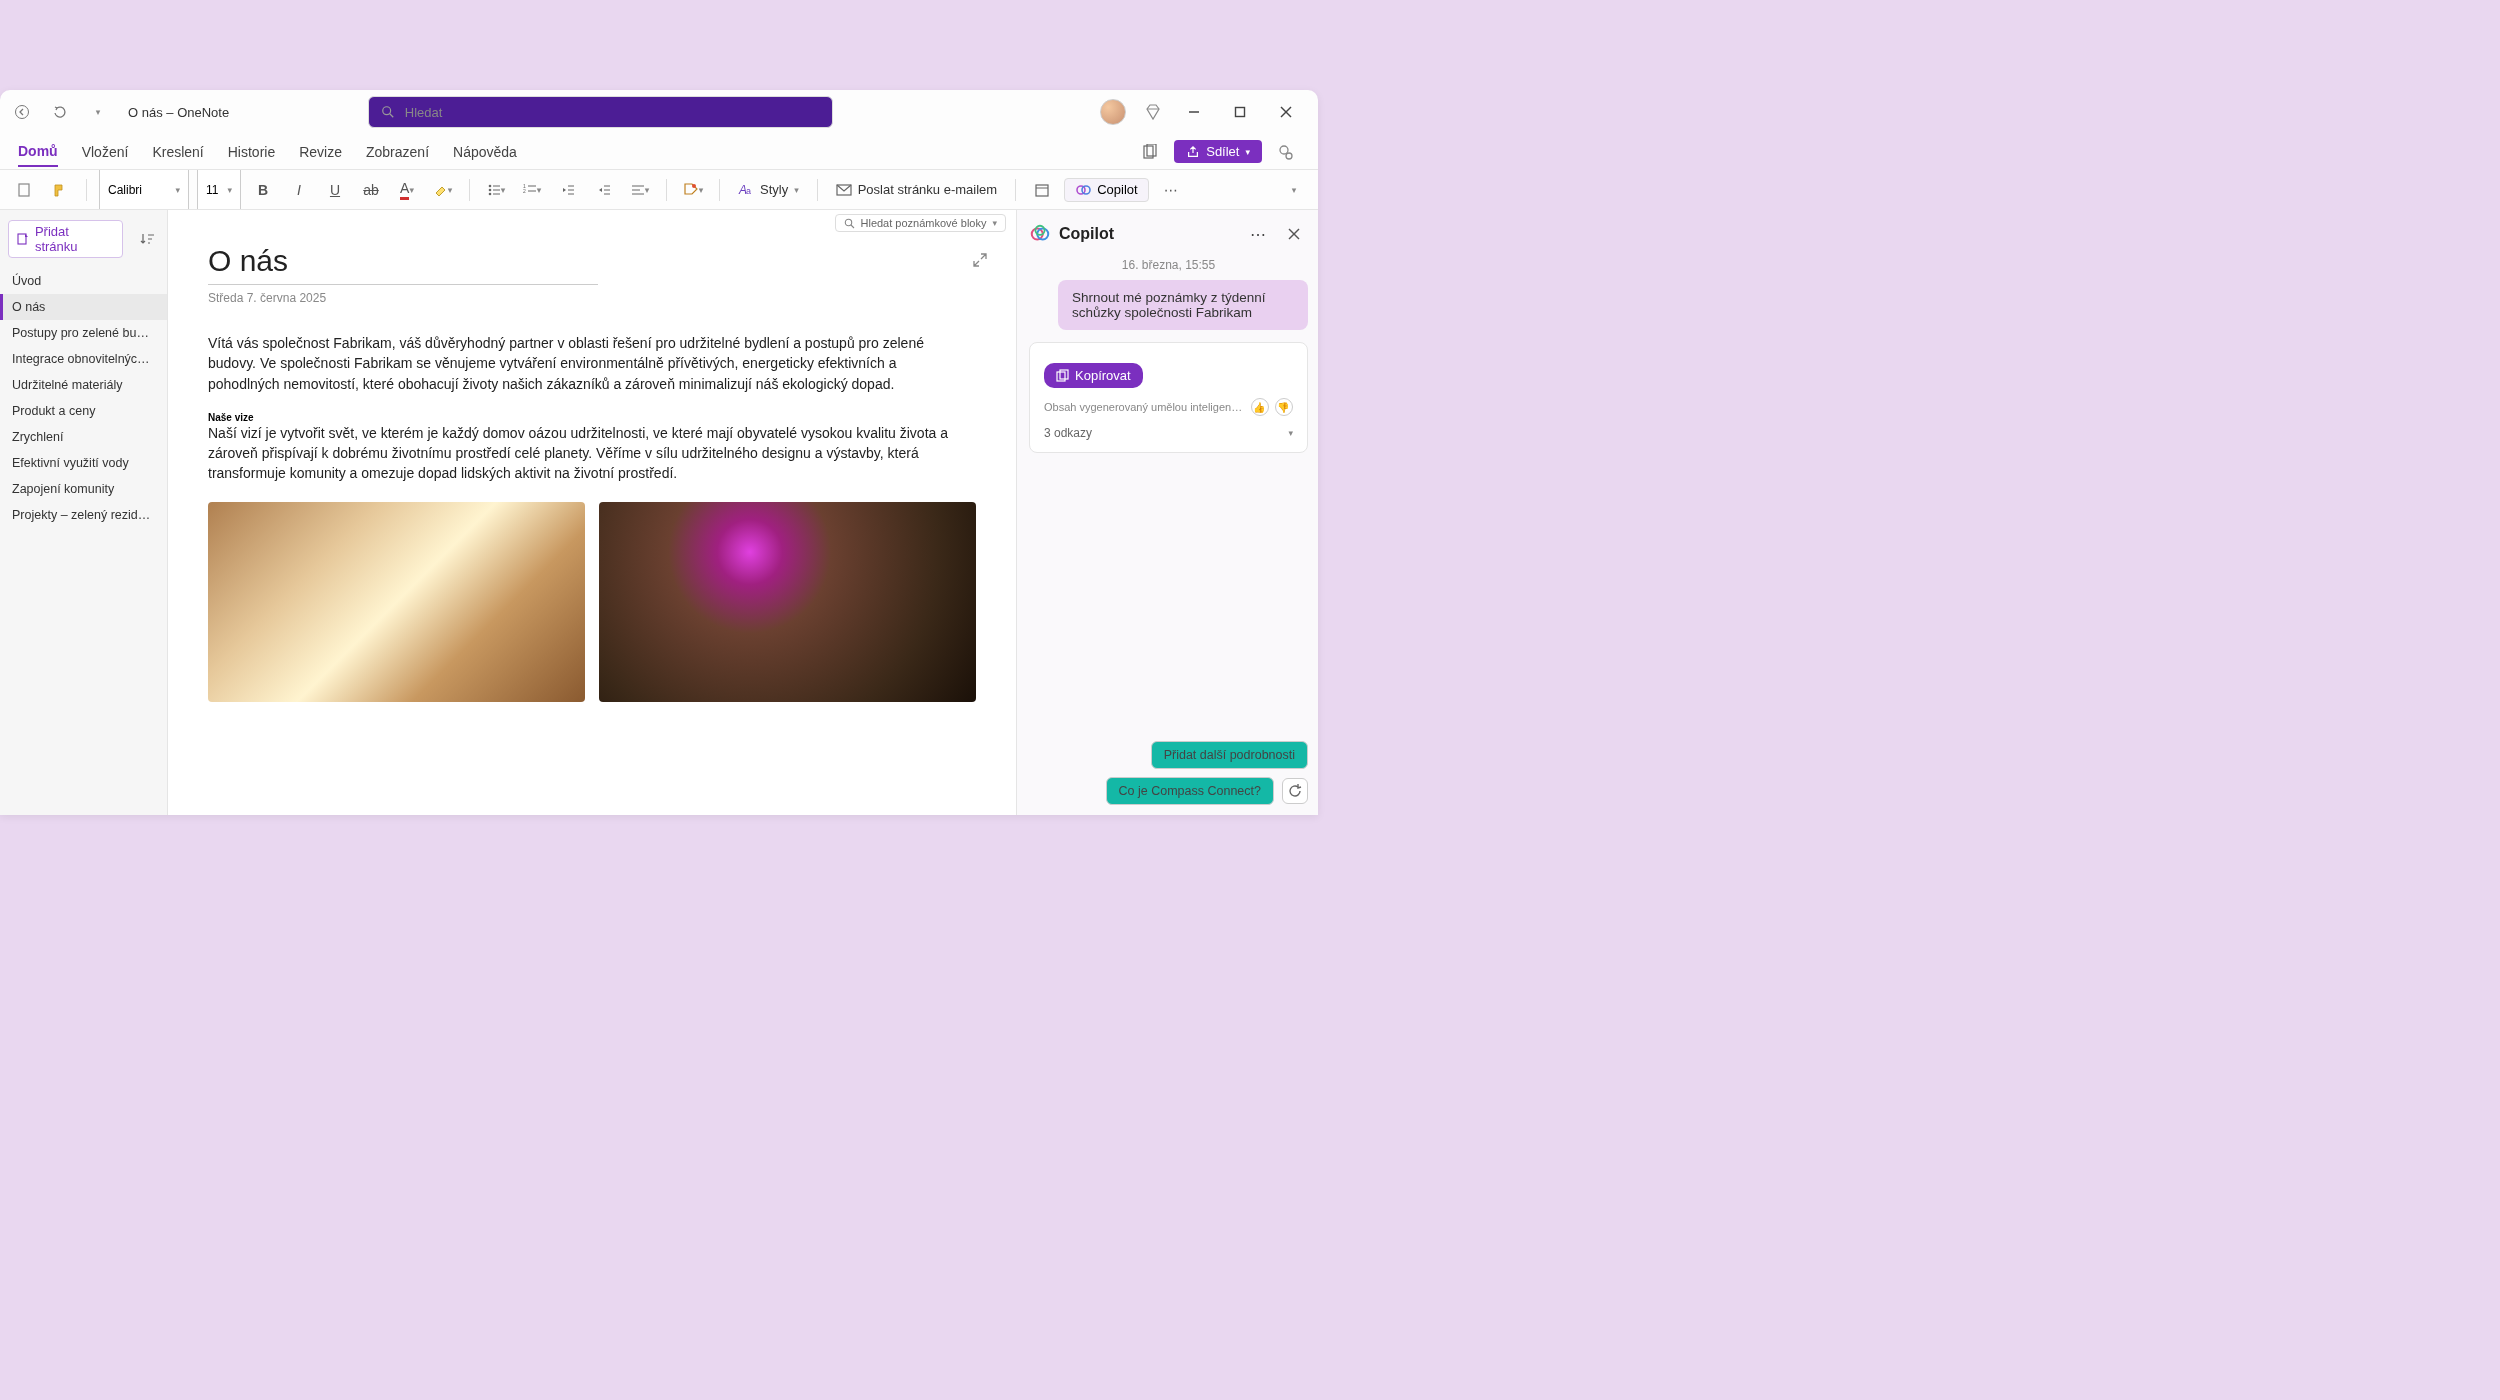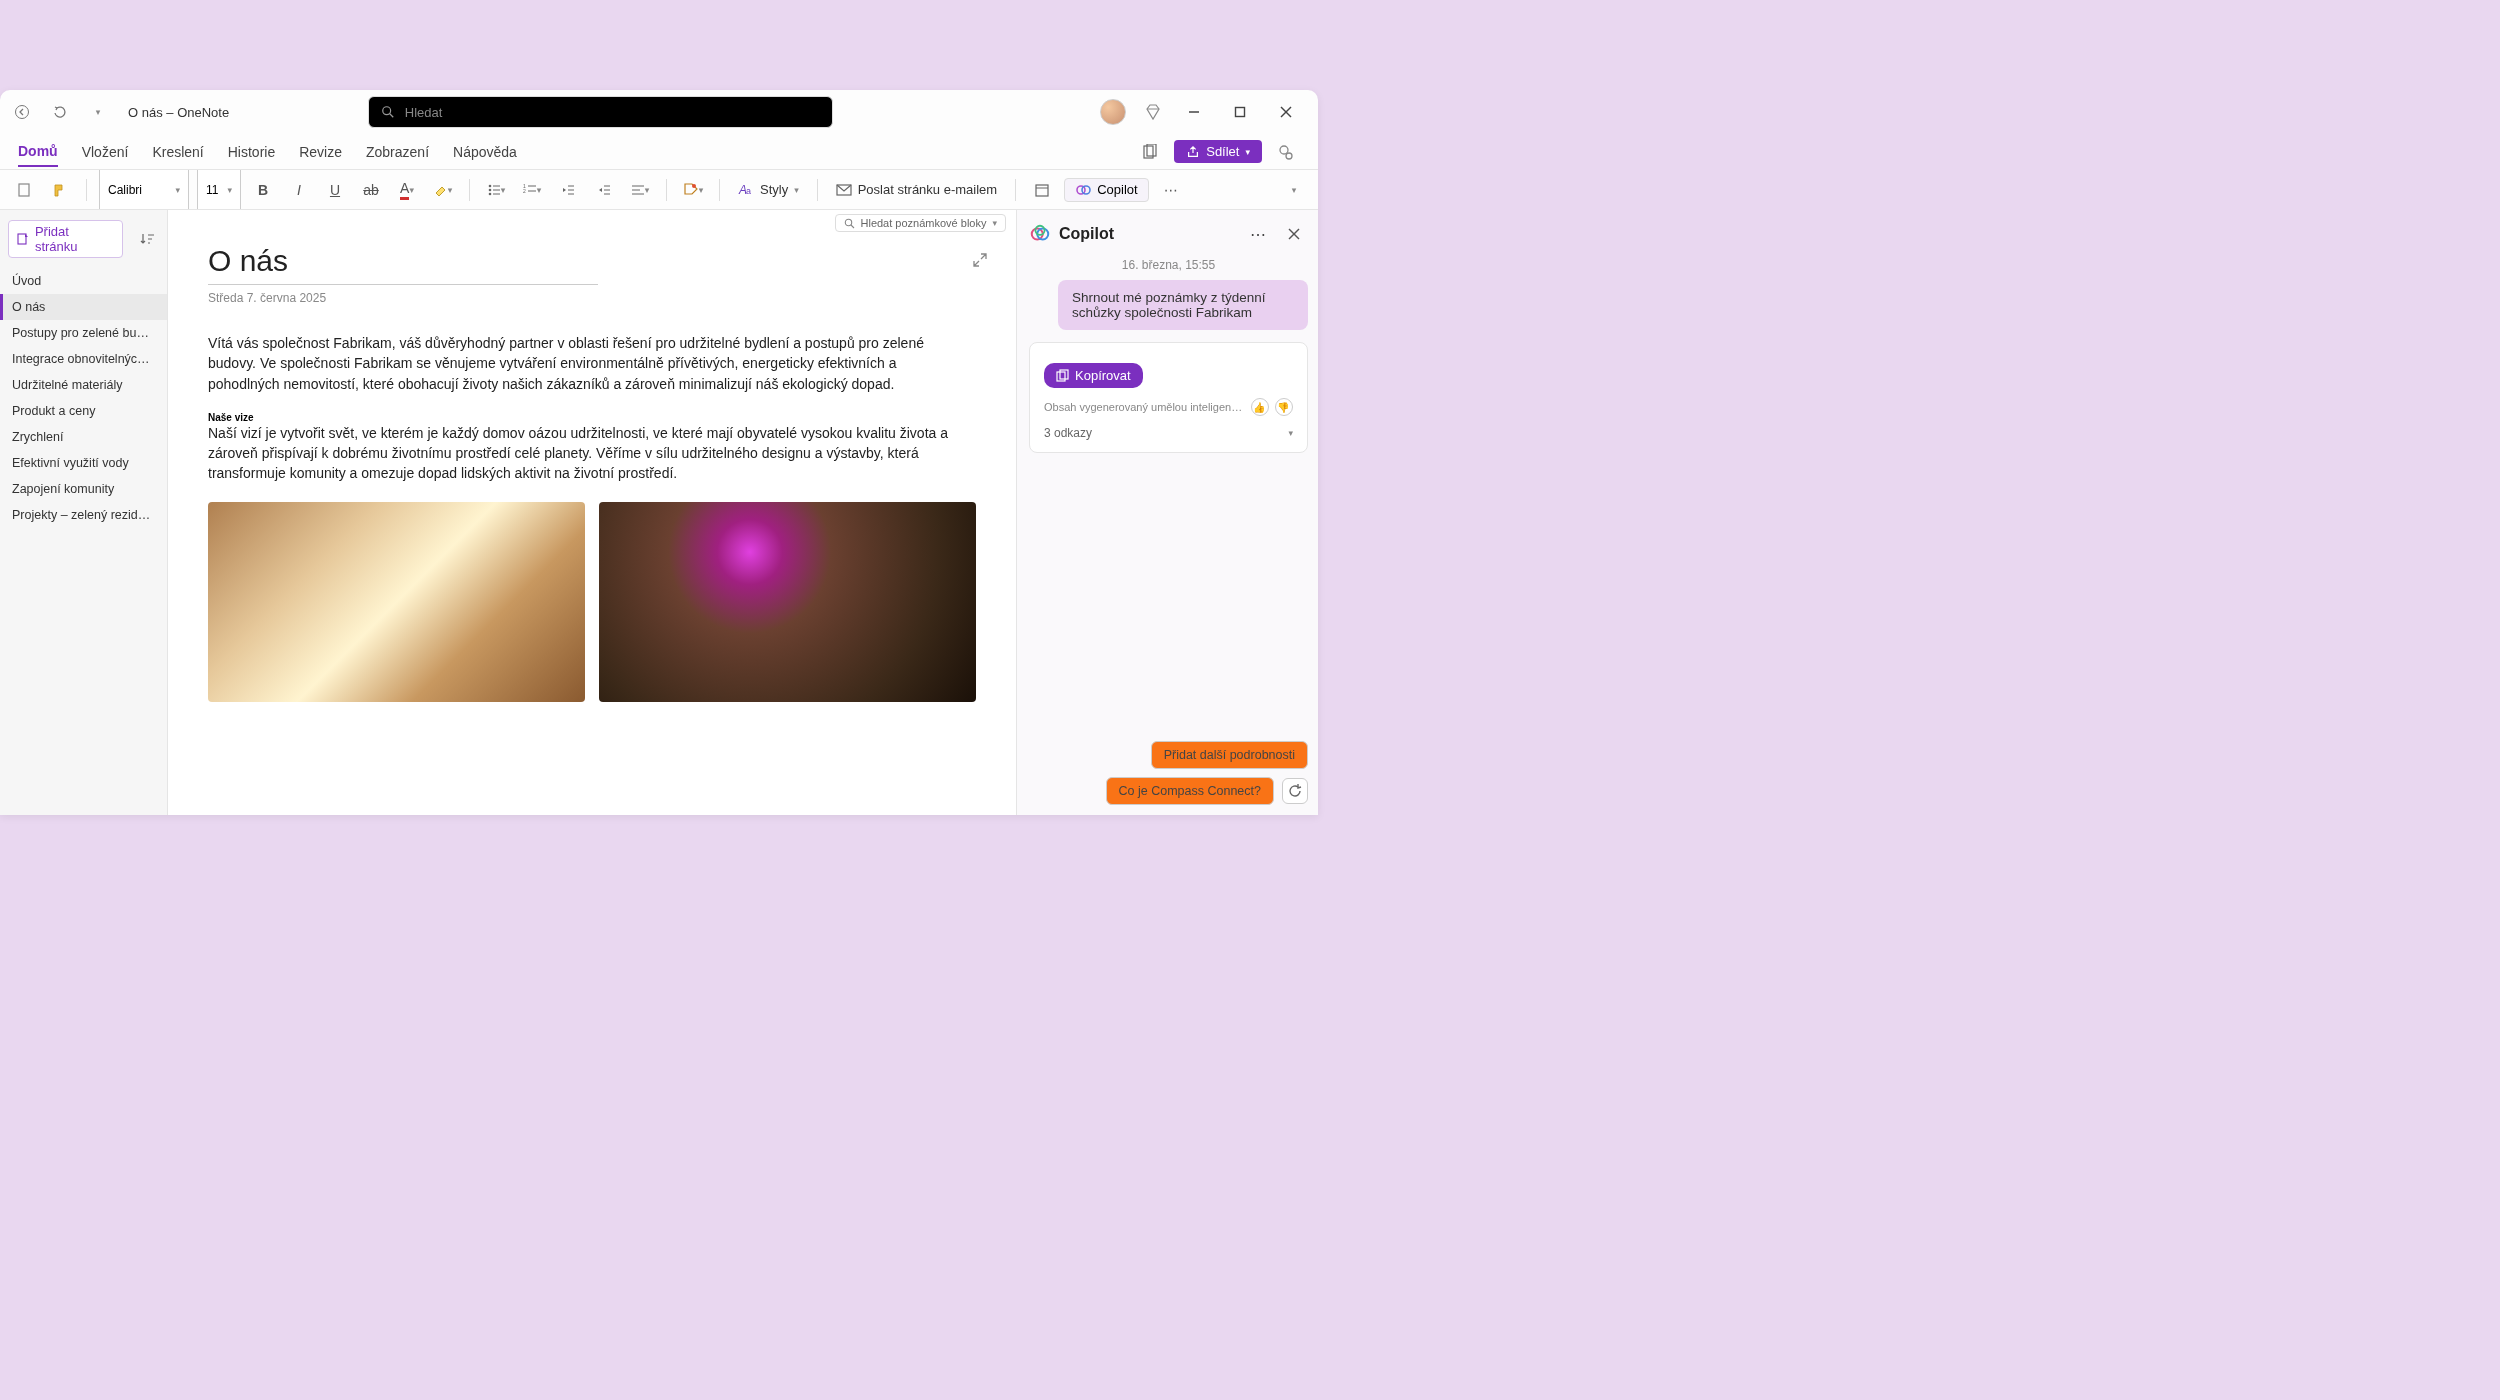--- a/index.html
+++ b/index.html
@@ -4,21 +4,21 @@
 <style>
 * { margin: 0; padding: 0; box-sizing: border-box; font-family: "Segoe UI", Tahoma, sans-serif; }
 body { background: #e9d7f0; width: 1448px; height: 815px; overflow: hidden; }
 
 .window { position: absolute; left: 0; top: 90px; width: 1318px; height: 725px; background: #fdfdfd; border-radius: 10px 10px 0 0; overflow: hidden; display: flex; flex-direction: column; box-shadow: 0 2px 8px rgba(0,0,0,0.07);}
 
 .titlebar { display: flex; align-items: center; height: 44px; padding: 0 8px; gap: 10px; }
 .titlebar .left { display: flex; align-items: center; gap: 10px; }
 .titlebar .ico-btn { width: 28px; height: 28px; display: flex; align-items: center; justify-content: center; border-radius: 4px; color: #555; }
 .title-text { font-size: 13px; color: #333; margin-left: 6px; }
-.searchbar { margin-left: auto; margin-right: auto; width: 465px; height: 32px; border: 1px solid #ddd; border-radius: 6px; display: flex; align-items: center; padding: 0 12px; color: #888; background: #000000; font-size: 13px; gap: 10px; }
+.searchbar { margin-left: auto; margin-right: auto; width: 465px; height: 32px; border: 1px solid #ddd; border-radius: 6px; display: flex; align-items: center; padding: 0 12px; color: #888; background: #4c1d95; font-size: 13px; gap: 10px; }
 .titlebar .right { margin-left: auto; display: flex; align-items: center; gap: 18px; padding-right: 10px; }
 .avatar { width: 26px; height: 26px; border-radius: 50%; background: radial-gradient(circle at 30% 30%, #f4c8a0, #c89070); border: 1px solid #ccc; }
 .win-btn { width: 28px; height: 28px; display: flex; align-items: center; justify-content: center; color: #444; }
 
 .tabs-row { display: flex; align-items: center; height: 36px; padding: 0 18px; border-bottom: 1px solid #e5e5e5; gap: 24px; }
 .tab { font-size: 14px; color: #444; padding: 6px 0; }
 .tab.active { color: #7b2fbf; border-bottom: 2px solid #7b2fbf; font-weight: 600; }
 .tabs-right { margin-left: auto; display: flex; align-items: center; gap: 10px; }
 .share-btn { background: #7b2fbf; color: #fff; border-radius: 4px; padding: 4px 12px; font-size: 13px; display: flex; align-items: center; gap: 6px; }
 
@@ -61,21 +61,21 @@
 .ai-card { background: #fff; border: 1px solid #e5e5e5; border-radius: 8px; padding: 12px 14px; font-size: 13px; color: #222; }
 .ai-card p { margin-bottom: 12px; line-height: 1.5; }
 .ai-card ul { list-style: disc; padding-left: 22px; }
 .ai-card li { margin-bottom: 10px; line-height: 1.5; }
 .cite { display: inline-block; min-width: 14px; height: 14px; border: 1px solid #bbb; border-radius: 3px; font-size: 10px; text-align: center; line-height: 12px; color: #666; padding: 0 2px; vertical-align: 1px; }
 .copy-btn { background: #7b2fbf; color: #fff; border-radius: 10px; padding: 5px 12px; font-size: 13px; display: inline-flex; align-items: center; gap: 6px; margin-top: 8px; }
 .ai-footer { display: flex; align-items: center; font-size: 11px; color: #888; margin-top: 10px; gap: 6px; }
 .thumb { width: 18px; height: 18px; border: 1px solid #ccc; border-radius: 50%; display: inline-flex; align-items: center; justify-content: center; font-size: 10px; color: #888; }
 .refs { font-size: 12px; color: #666; margin-top: 10px; display: flex; align-items: center; gap: 8px; justify-content: space-between; }
 .suggest-row { margin-top: auto; display: flex; flex-direction: column; align-items: flex-end; gap: 8px; padding-top: 8px; }
-.sugg { border: 1px solid #ccc; border-radius: 6px; padding: 6px 12px; font-size: 12.5px; color: #444; background: #f97316; }
+.sugg { border: 1px solid #ccc; border-radius: 6px; padding: 6px 12px; font-size: 12.5px; color: #444; background: #14b8a6; }
 .sugg-row2 { display: flex; gap: 8px; align-items: center; }
 .reload { width: 26px; height: 26px; border: 1px solid #ccc; border-radius: 6px; display: flex; align-items: center; justify-content: center; color: #666; background: #fff;}
 
 svg { display: block; }
 .chev { font-size: 9px; color: #888; }
 </style>
 </head>
 <body>
 
 <div class="window">

